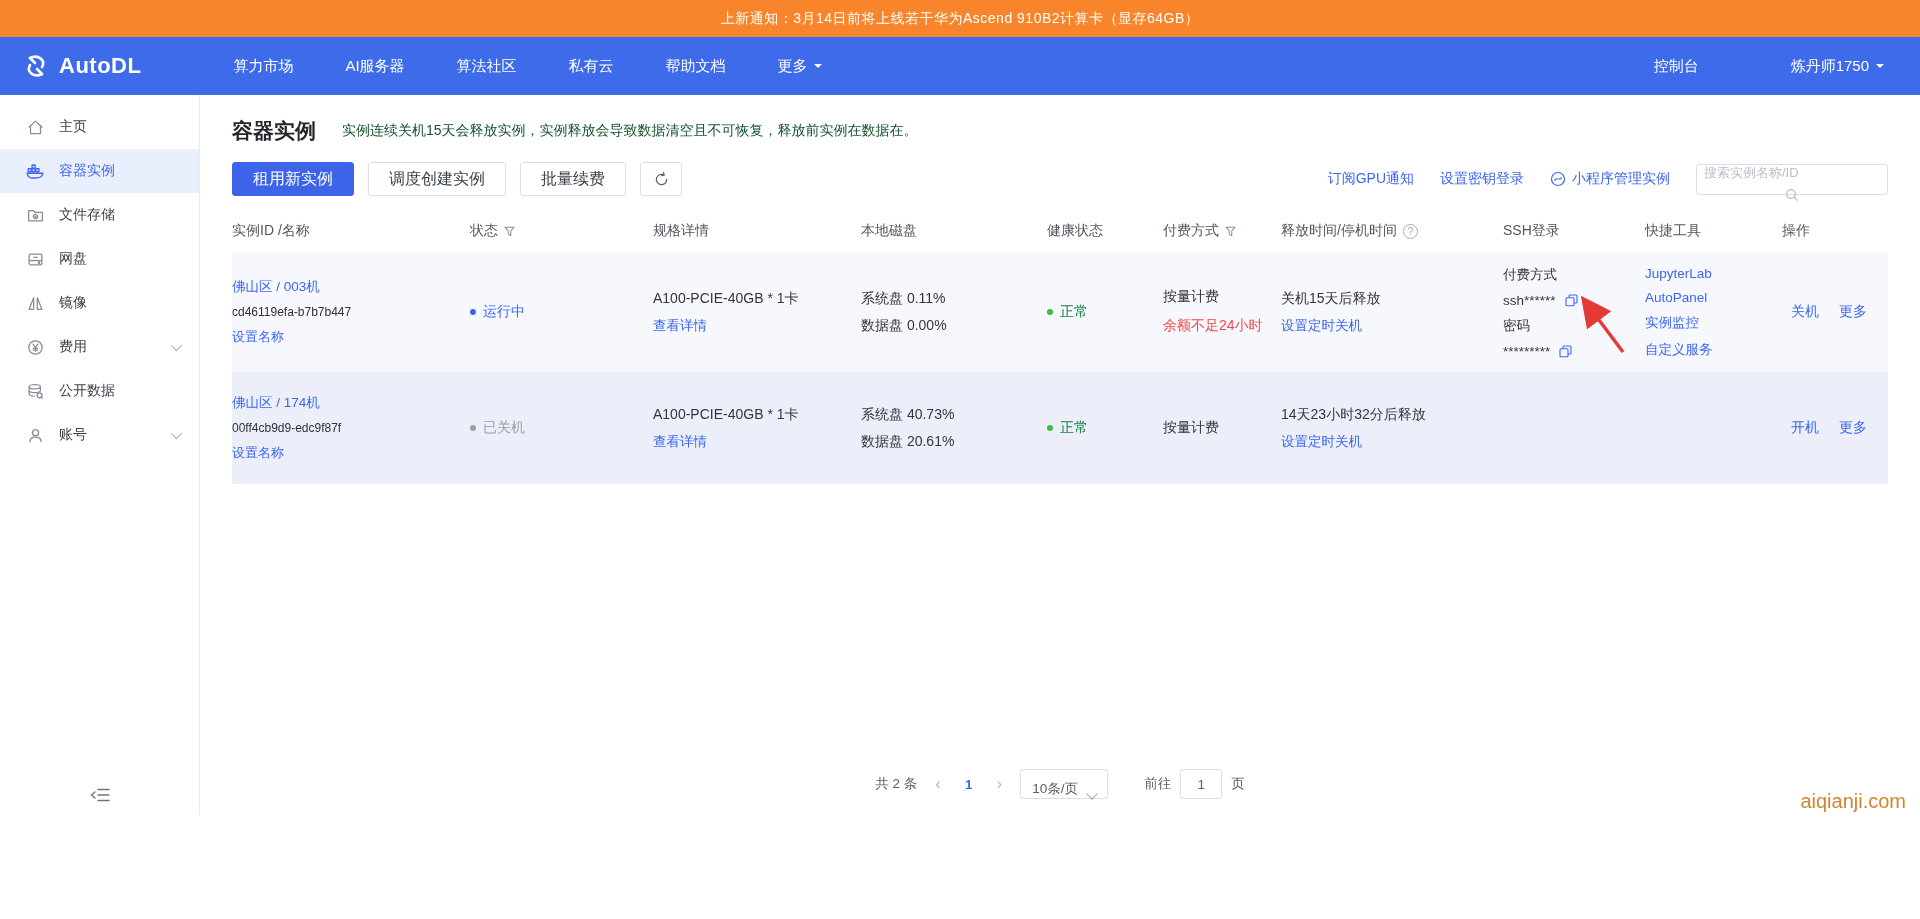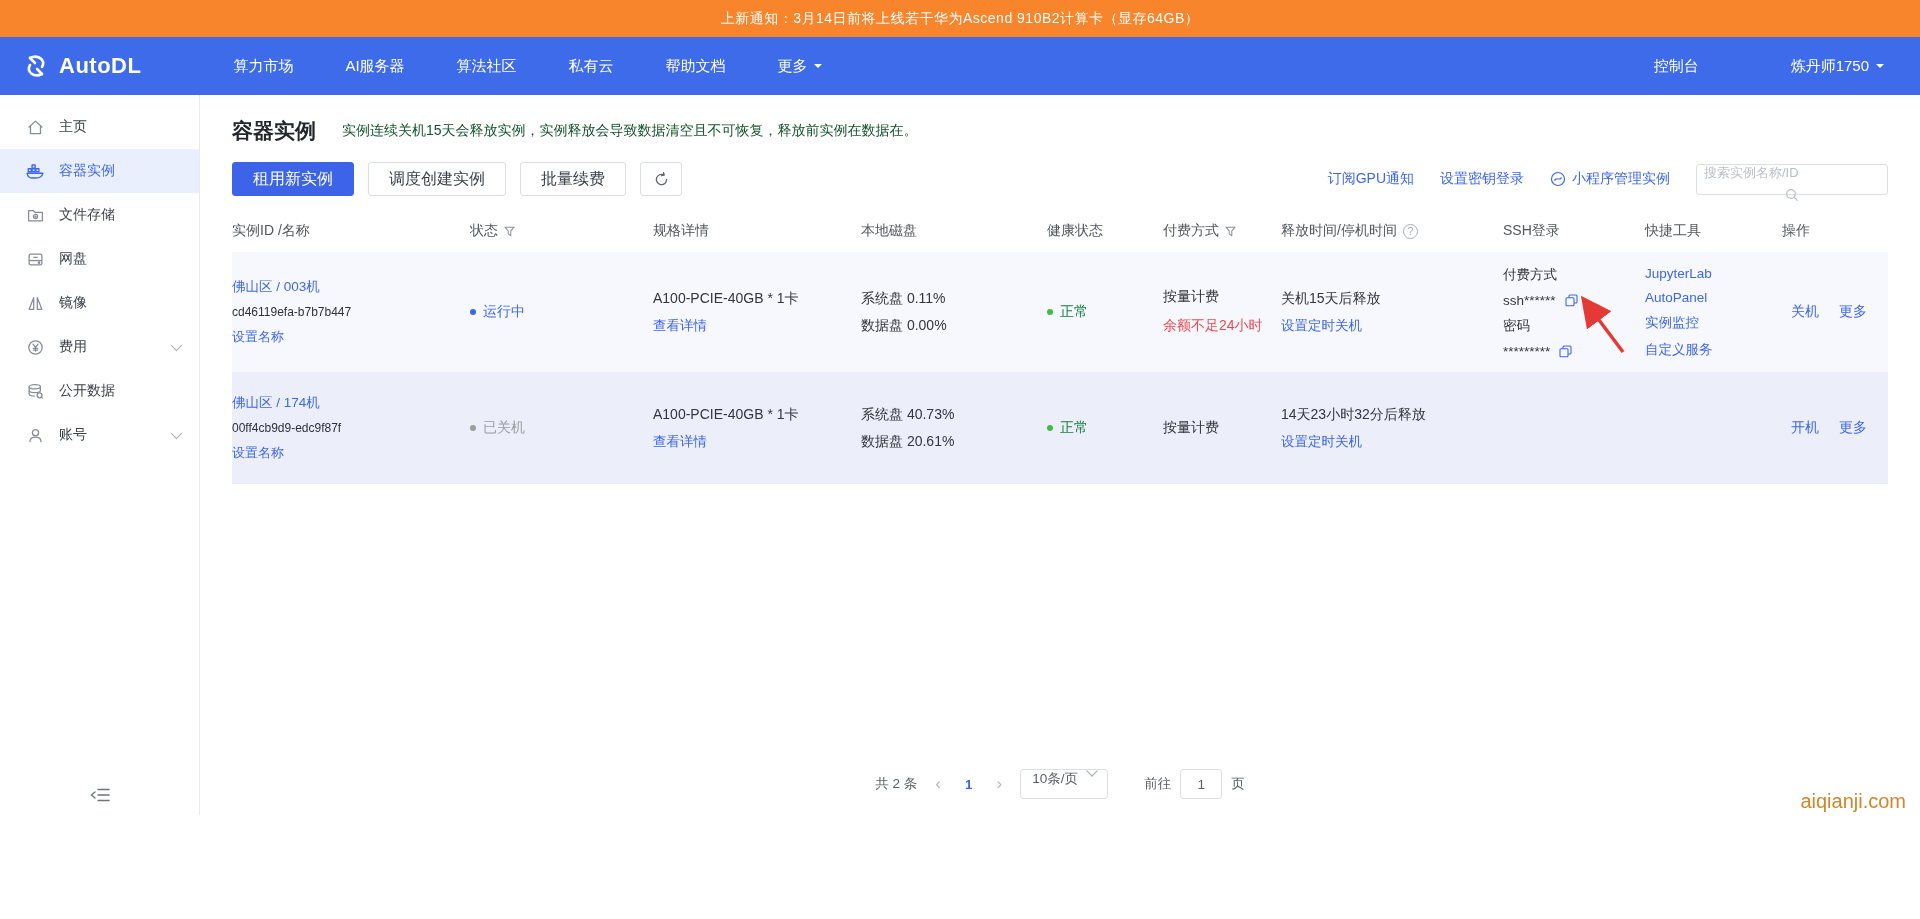--- a/index.html
+++ b/index.html
@@ -80,21 +80,21 @@
 
   
   .arrow-annot { position:absolute; left:70px; top:38px; pointer-events:none; }
 
   
   .pager { position:absolute; left:0; right:0; bottom:16px; display:flex; align-items:center;
     justify-content:center; gap:14px; font-size:13.5px; color:#5A5E66; }
   .pg-nav { color:#B4B8C0; font-size:17px; cursor:pointer; padding:0 4px; }
   .pg-cur { color:#3D66F0; font-weight:bold; cursor:pointer; padding:0 6px; }
   .pg-select { width:88px; height:30px; border:1px solid #DCDFE6; border-radius:3px; background:#fff;
-    display:flex; align-items:flex-start; justify-content:center; gap:10px; cursor:pointer; color:#5A5E66; }
+    display:flex; align-items:flex-end; justify-content:center; gap:10px; cursor:pointer; color:#5A5E66; }
   .pg-goto { display:flex; align-items:center; gap:9px; margin-left:22px; }
   .pg-goto input { width:42px; height:30px; border:1px solid #DCDFE6; border-radius:3px; text-align:center;
     font-size:13.5px; color:#5A5E66; outline:none; font-family:inherit; }
 
   .watermark { position:absolute; right:14px; bottom:2px; font-size:20px; color:#D0862C; }
 </style>
 </head>
 <body>
 
 <div class="banner">

